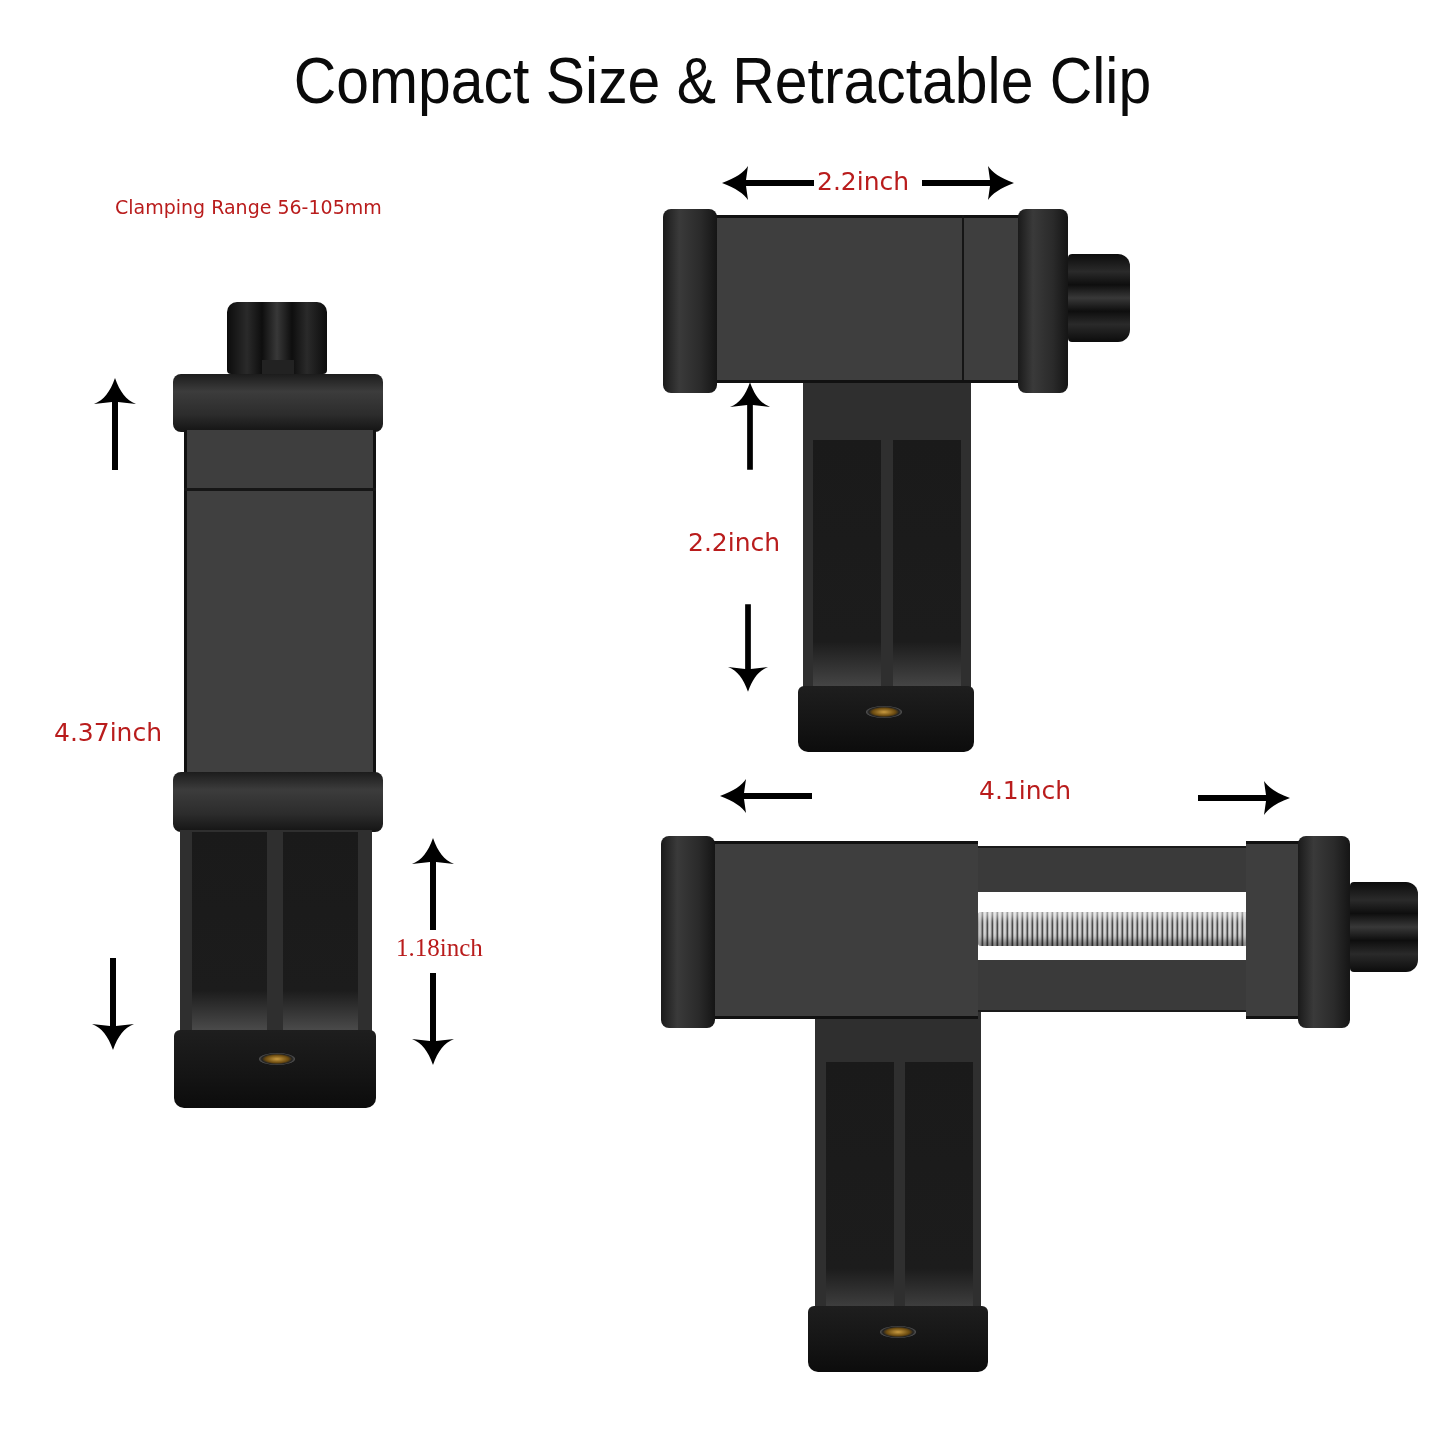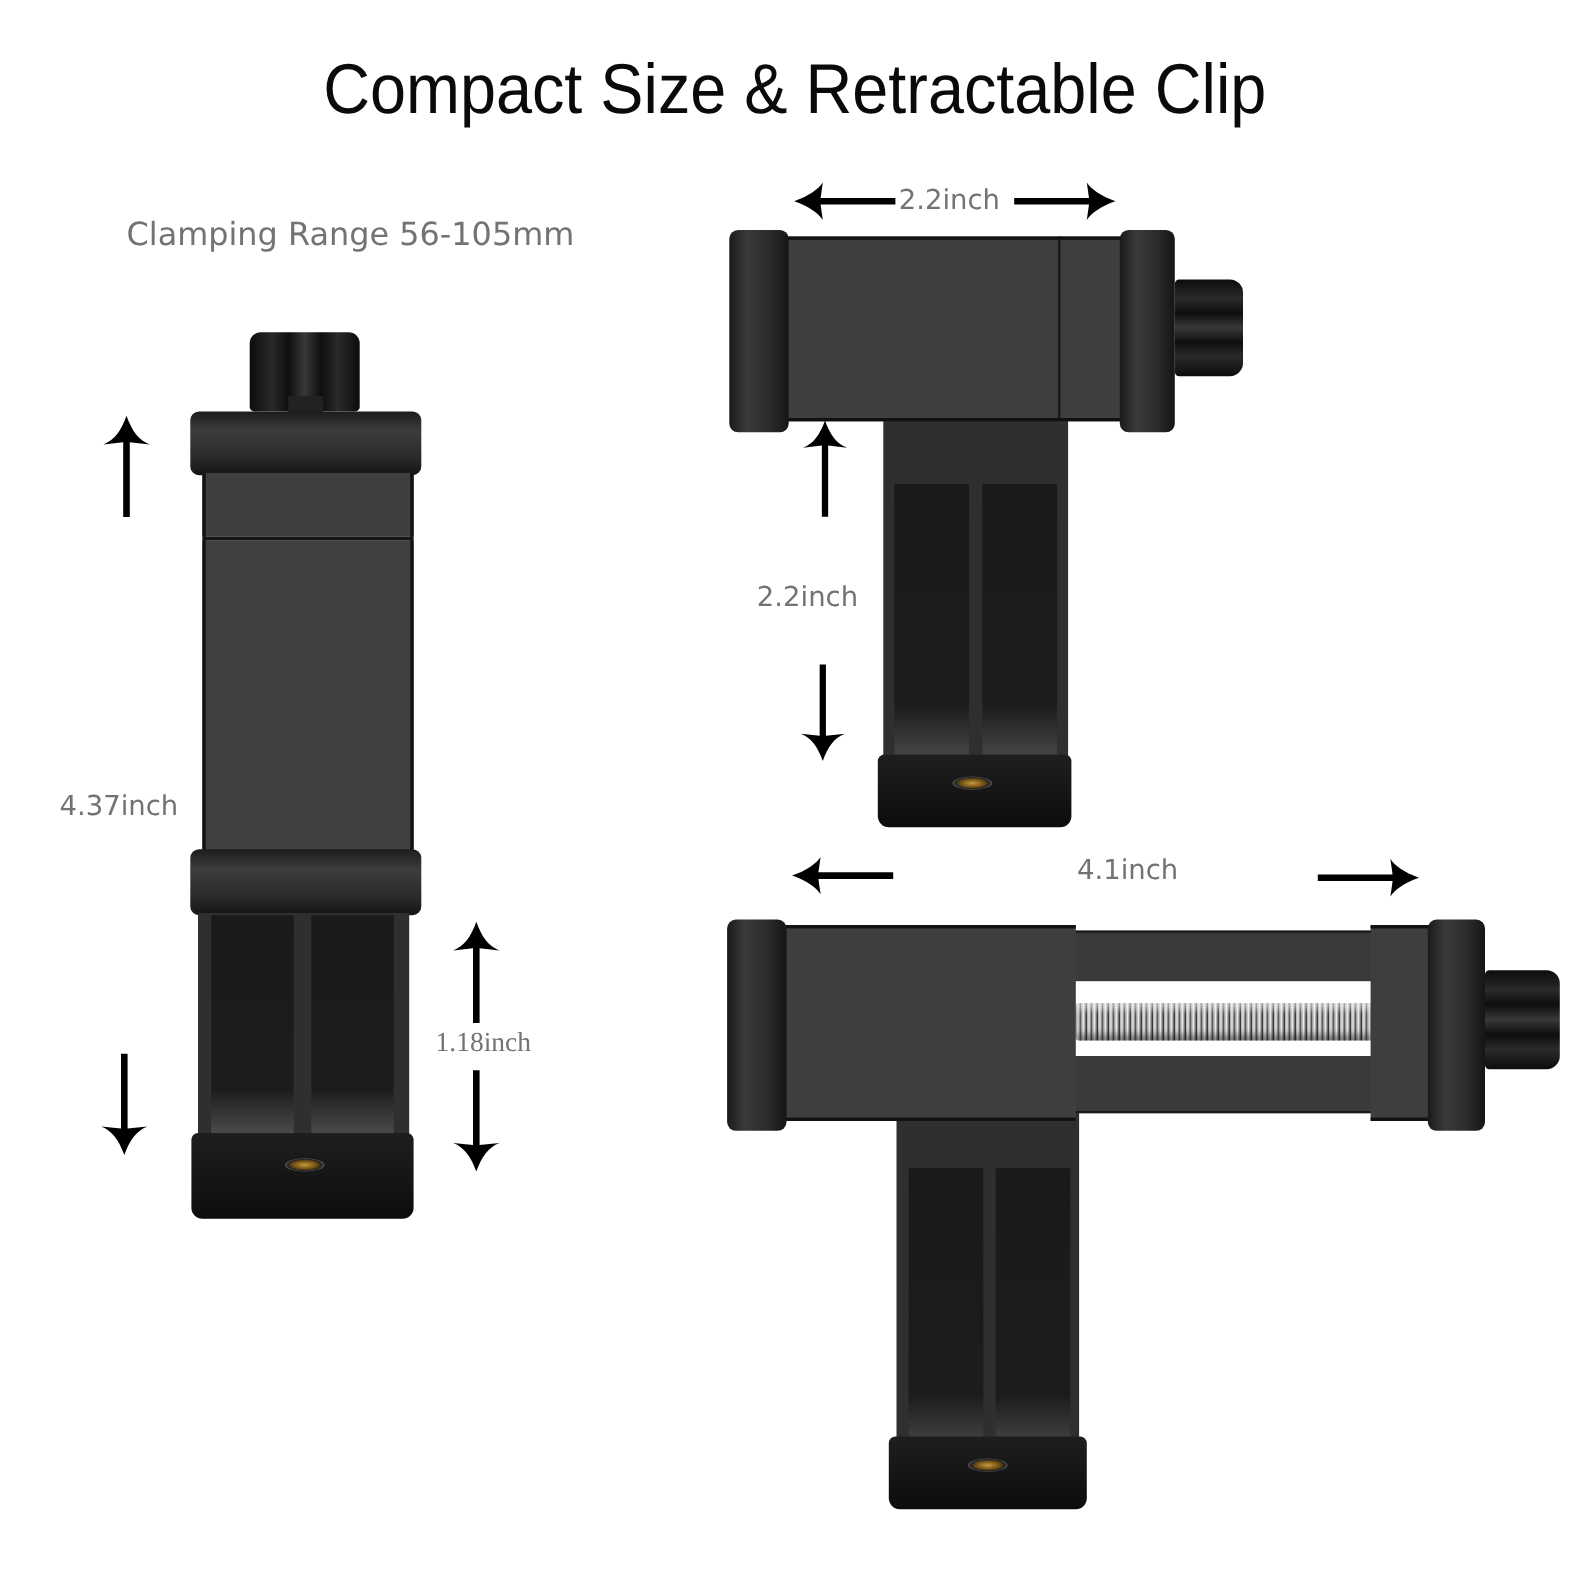--- a/index.html
+++ b/index.html
@@ -1,20 +1,20 @@
 <!DOCTYPE html>
 <html><head>
 <meta charset="utf-8">
 <style>
   html, body { margin:0; padding:0; background:#ffffff; }
   body { width:1445px; height:1445px; position:relative; overflow:hidden; font-family:"DejaVu Sans", sans-serif; color:#111; }
   .abs { position:absolute; }
   .title { left:0; top:44px; width:1445px; text-align:center; font-family:"Liberation Sans", sans-serif; font-size:64px; letter-spacing:0px; color:#0a0a0a; transform:scaleX(0.92); transform-origin:center; }
-  .label { font-family:"DejaVu Sans", sans-serif; font-size:25px; color:#737373; white-space:nowrap; }
-  .clamp-range { left:115px; top:196px; font-size:29px; }
+  .label { font-family:"DejaVu Sans", sans-serif; font-size:25px; color:#b91c1c; white-space:nowrap; }
+  .clamp-range { left:115px; top:196px; font-size:19px; }
   .jaw { background:linear-gradient(90deg,#1a1a1a 0%,#3a3a3a 30%,#2a2a2a 70%,#151515 100%); border-radius:8px; }
   .jaw-h { background:linear-gradient(180deg,#1c1c1c 0%,#3c3c3c 30%,#2c2c2c 70%,#141414 100%); border-radius:8px; }
   .panel { background:#3e3e3e; }
   .panel2 { background:#404040; }
   .stem { background:#2f2f2f; }
   .slot { background:linear-gradient(180deg,#1a1a1a 0%,#1c1c1c 80%,#4a4a4a 100%); }
   .base { background:linear-gradient(180deg,#1e1e1e 0%,#141414 60%,#0c0c0c 100%); border-radius:6px 6px 10px 10px; }
   .hole { width:36px; height:12px; border-radius:50%; background:radial-gradient(ellipse at center,#c89a40 0%,#6a4a10 45%,#222 60%,#555 70%,#111 100%); }
   .knob { background:linear-gradient(90deg,#0c0c0c 0%,#2a2a2a 20%,#0e0e0e 35%,#383838 50%,#0e0e0e 65%,#2a2a2a 80%,#0c0c0c 100%); border-radius:10px 10px 4px 4px; }
   .knob-h { background:linear-gradient(180deg,#0c0c0c 0%,#2a2a2a 20%,#0e0e0e 35%,#383838 50%,#0e0e0e 65%,#2a2a2a 80%,#0c0c0c 100%); border-radius:4px 12px 12px 4px; }

